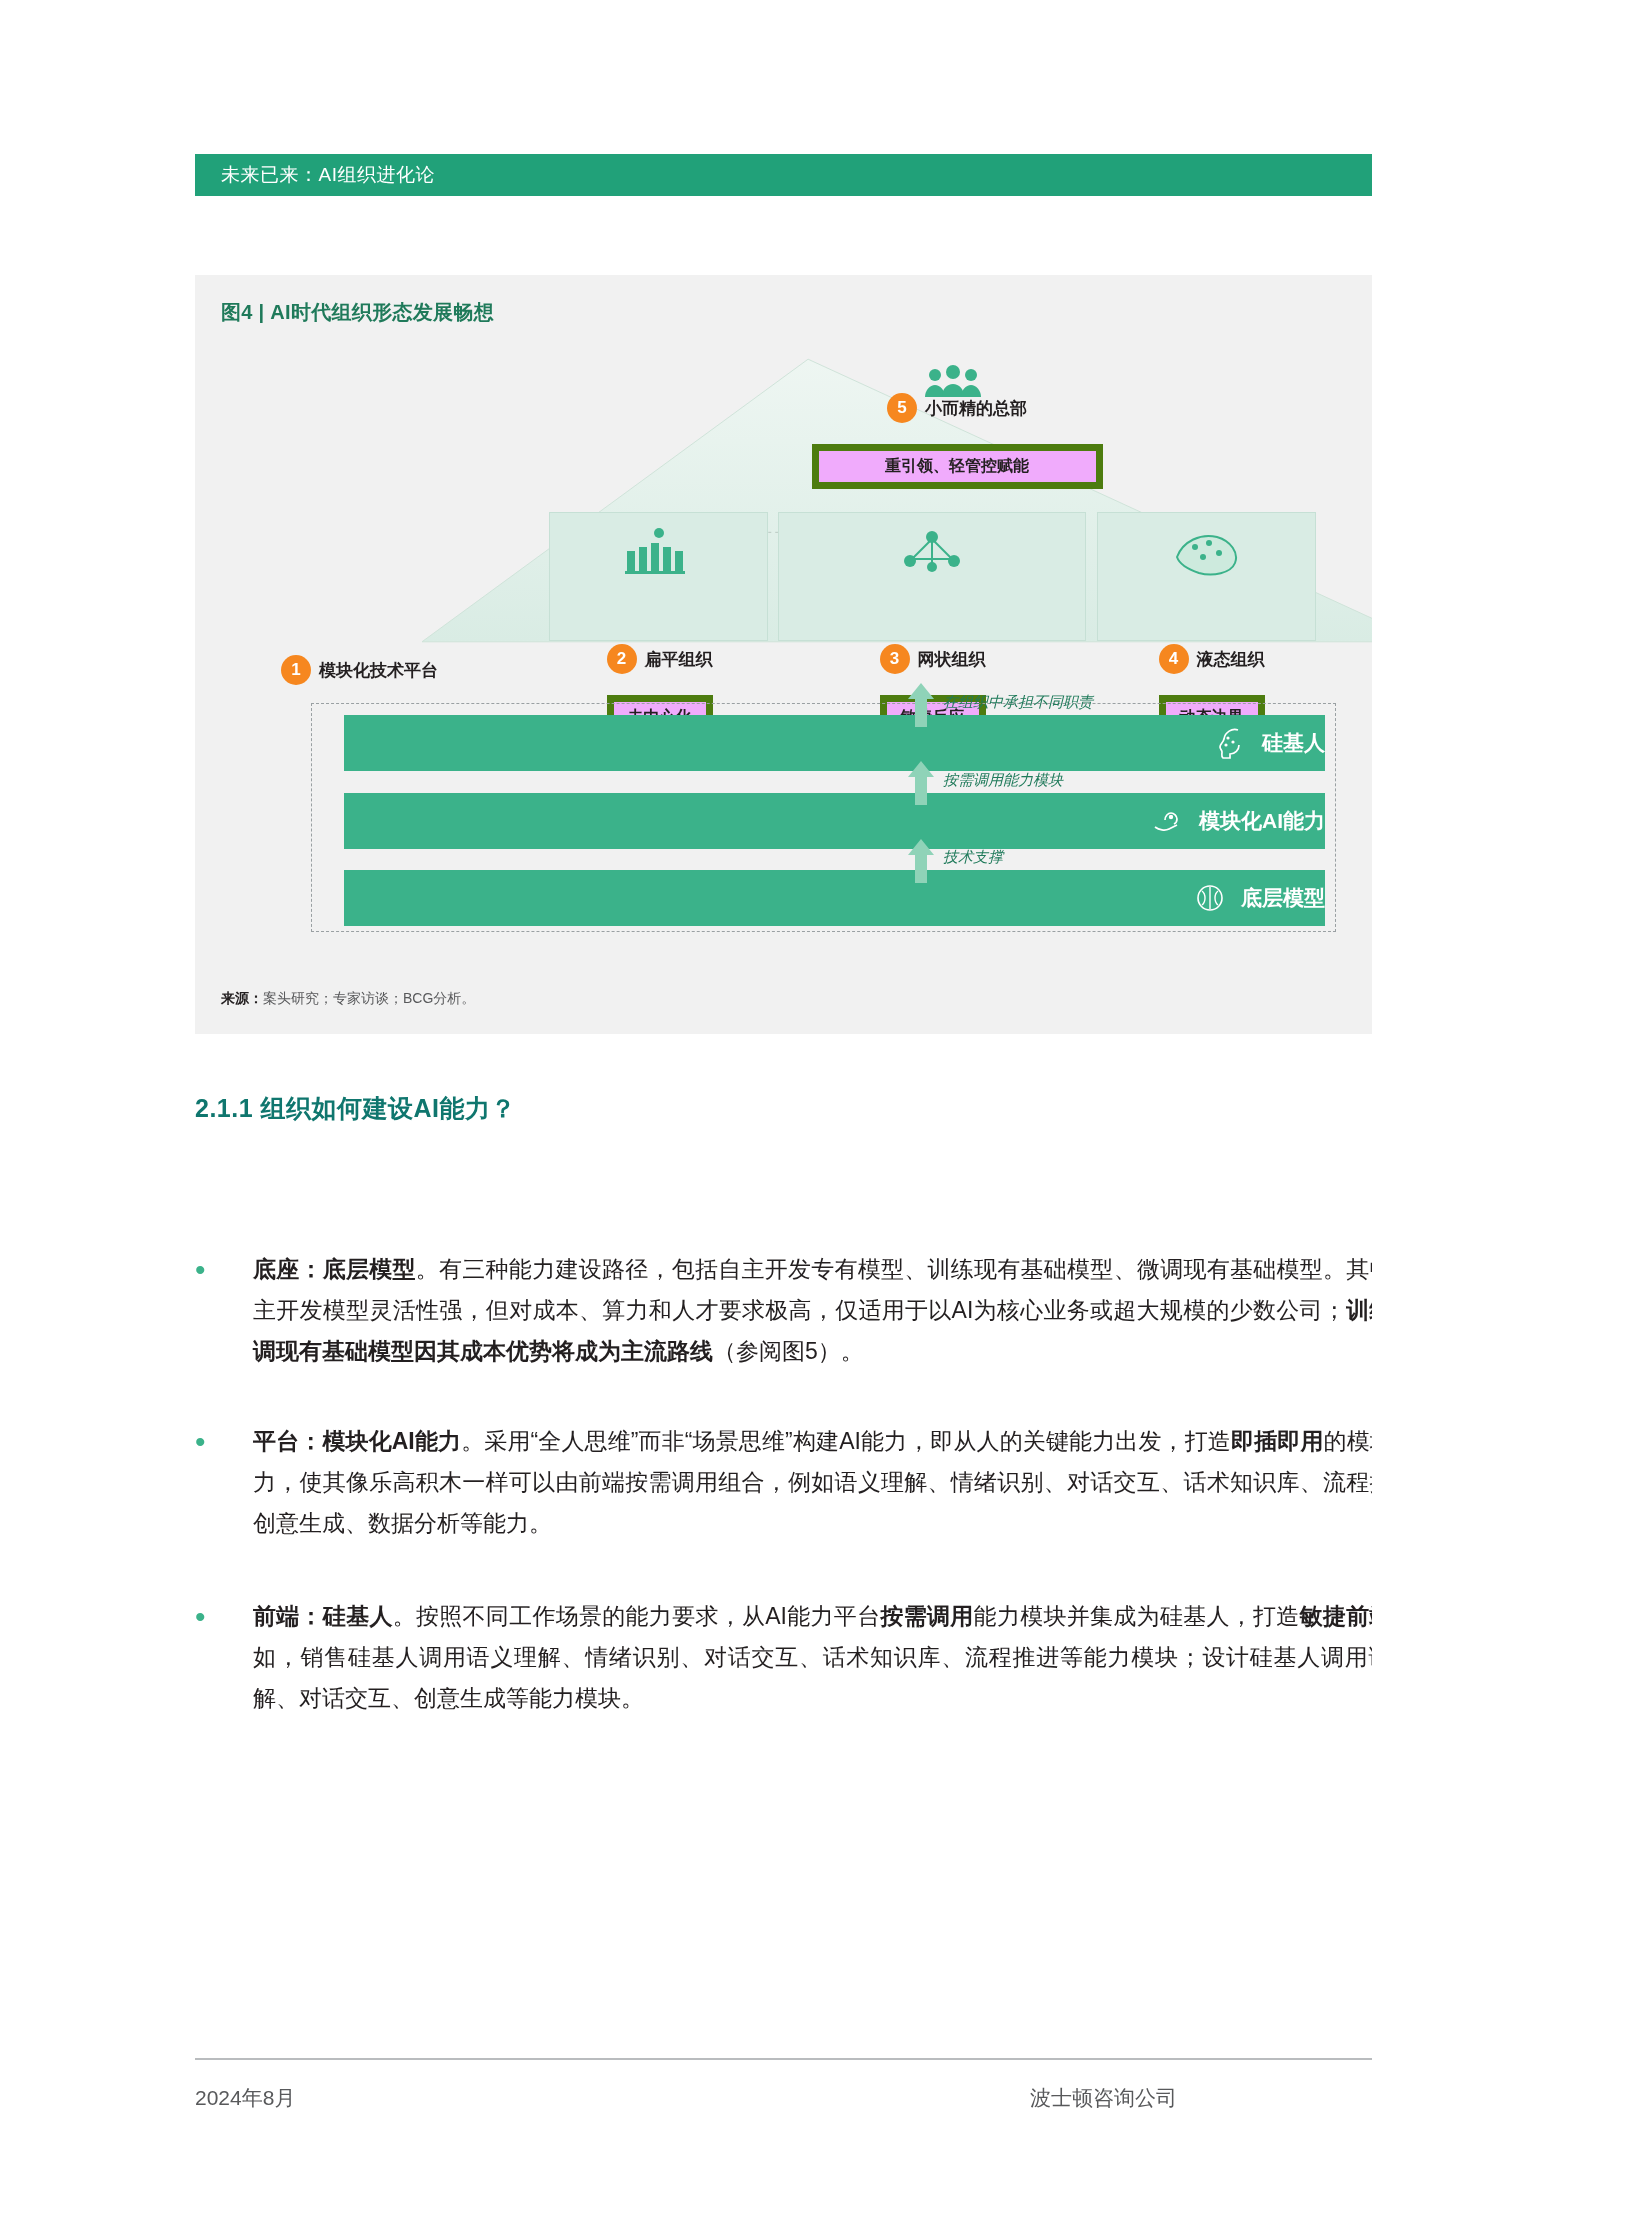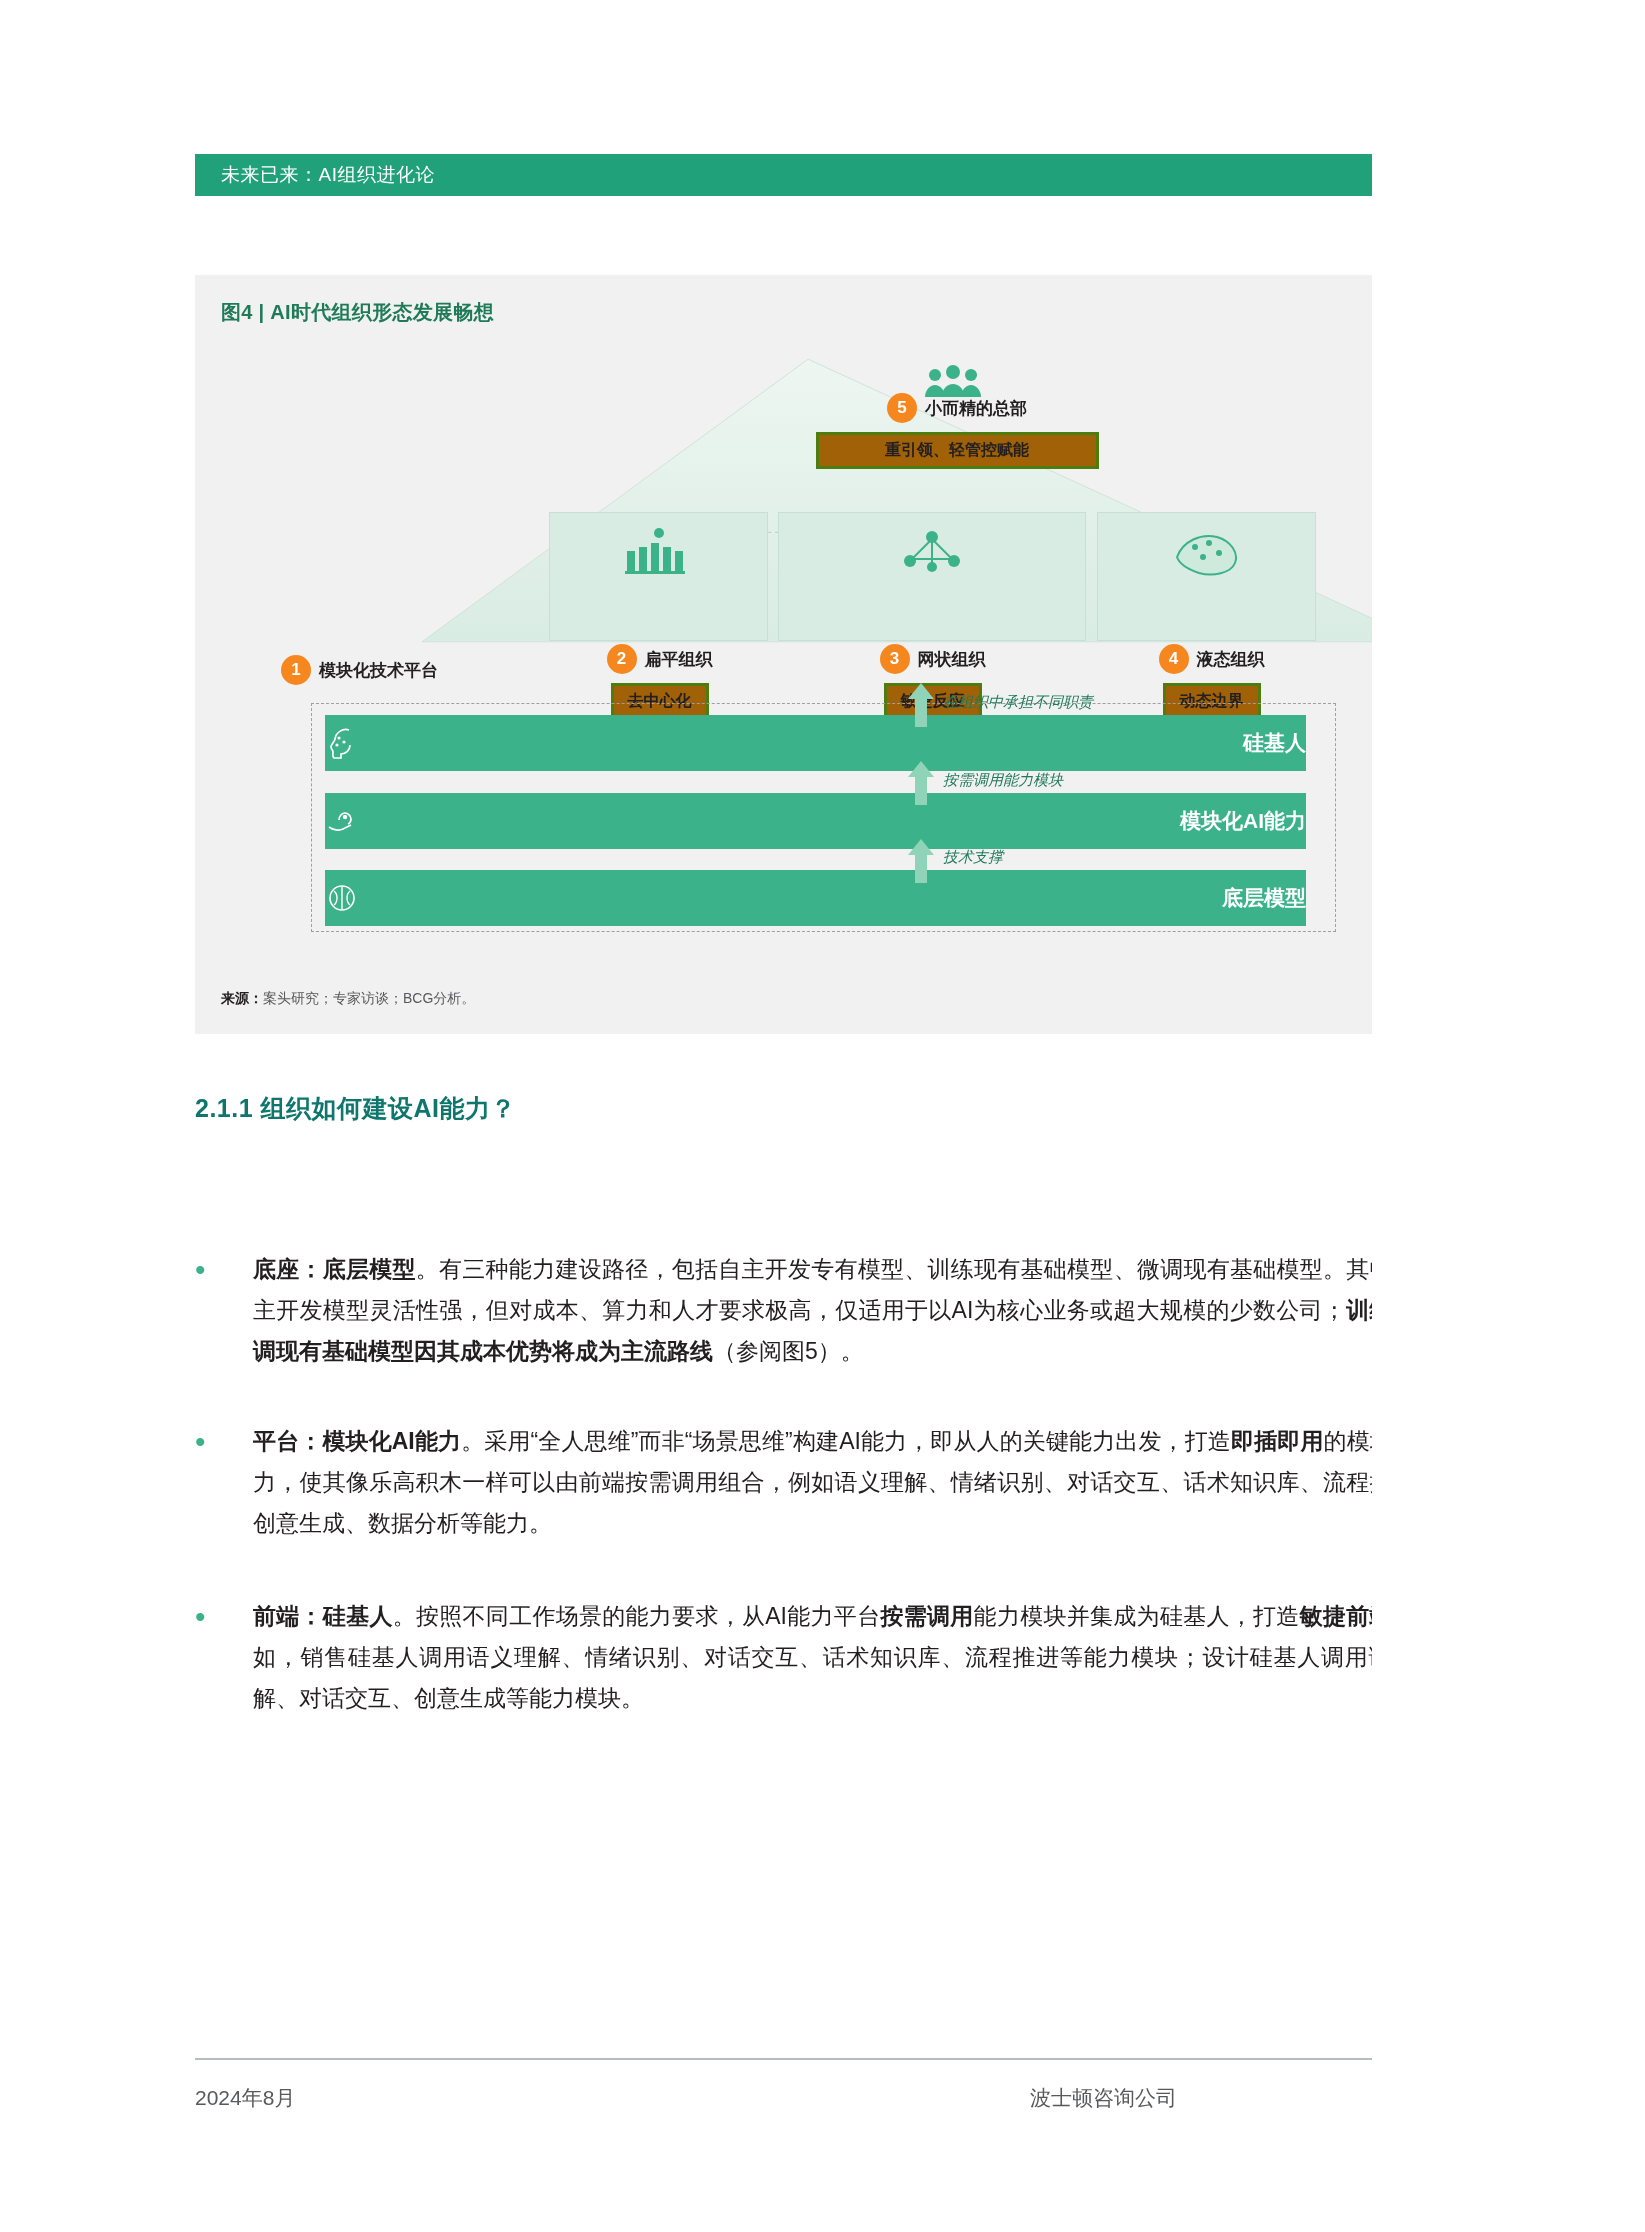--- a/index.html
+++ b/index.html
@@ -126,23 +126,23 @@
     align-items: center;
     justify-content: center;
     flex: 0 0 auto;
   }
   .node-title {
     font-size: 17px;
     font-weight: bold;
     color: #231f20;
   }
   .sublabel {
-    margin-top: 9px;
-    background: #a16207;
-    border: 3px solid #4d7c0f;
+    margin-top: 21px;
+    background: #f0abfc;
+    border: 7px solid #4d7c0f;
     color: #231f20;
     font-size: 16px;
     font-weight: bold;
     padding: 5px 14px;
     display: inline-block;
     white-space: nowrap;
   }
 
   
   .node-top {
@@ -189,27 +189,27 @@
     position: absolute;
     left: 90px;
     top: 358px;
     width: 1025px;
     height: 229px;
     border: 1px dashed #9aa0a3;
     box-sizing: border-box;
   }
   .bar {
     position: absolute;
-    left: 104px;
+    left: 123px;
     width: 981px;
     height: 56px;
     background: #3bb28a;
     display: flex;
     align-items: center;
-    justify-content: space-between;
+    justify-content: flex-end;
     gap: 14px;
   }
   .bar-1 { top: 370px; }
   .bar-2 { top: 448px; }
   .bar-3 { top: 525px; }
   .bar-text {
     color: #ffffff;
     font-size: 21px;
     font-weight: bold;
   }

